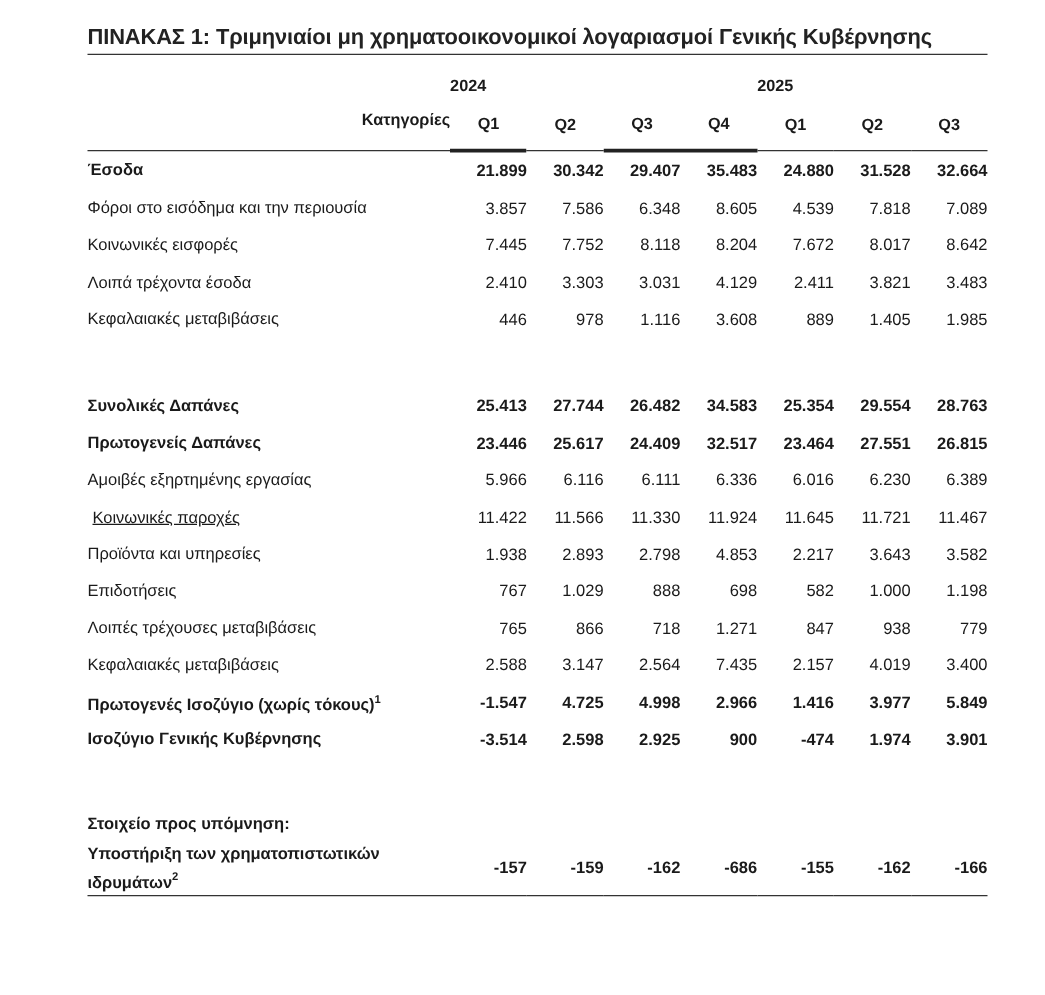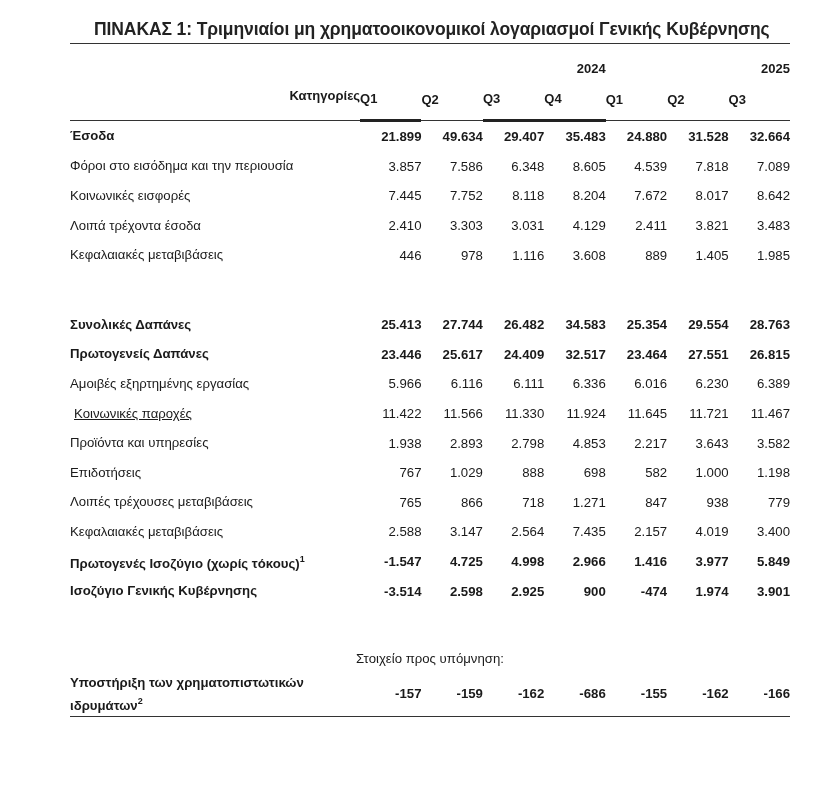--- a/index.html
+++ b/index.html
@@ -1,39 +1,39 @@
 <!DOCTYPE html>
 <html><head>
   <meta charset="utf-8">
   <style>
     html, body { margin: 0; padding: 0; background: #ffffff; }
     body { width: 836px; height: 796px; position: relative; overflow: hidden;
            font-family: "Liberation Sans", "DejaVu Sans", sans-serif; color: #1a1a1a; }
     .page { position: absolute; left: 70px; top: 18px; width: 720px; }
-    .title { font-weight: bold; font-size: 17.5px; line-height: 23px; color: #222; letter-spacing: -0.1px; margin-left: 24px; }
+    .title { font-weight: bold; font-size: 17.5px; line-height: 23px; color: #222; letter-spacing: -0.1px; }
     .title sup { font-size: 10px; vertical-align: 6px; font-weight: bold; }
     .rule-top { height: 0; border-top: 1.6px solid #333; margin-top: 2px; width: 720px; }
     table { border-collapse: collapse; width: 720px; table-layout: fixed; font-size: 13.2px; }
     col.c-label { width: 290px; }
     col.c-num { width: 61.4px; }
     td, th { padding: 0; }
     th { font-weight: bold; }
-    .year-row th { height: 32px; text-align: right; vertical-align: bottom; padding-bottom: 2px; font-size: 13px; }
-    .q-row th { height: 34px; text-align: left; vertical-align: middle; font-size: 13px; }
+    .year-row th { height: 32px; text-align: left; vertical-align: bottom; padding-bottom: 2px; font-size: 13px; }
+    .q-row th { height: 34px; text-align: center; vertical-align: middle; font-size: 13px; }
     .q-row th.lbl { text-align: right; vertical-align: middle; padding-bottom: 8px; }
     .q-row { border-bottom: 1.5px solid #333; }
     .q-row th.thick { border-bottom: 3px solid #222; }
     tbody td { text-align: right; vertical-align: middle; height: 29.6px; white-space: nowrap; }
     tbody td.lbl { text-align: left; white-space: normal; line-height: 18px; margin-top: 24px; }
     tr.tall td { height: 40px; }
     tr.bold td { font-weight: bold; }
     tr.spacer2 td { height: 40px; }
     .sup { font-size: 9px; vertical-align: 6px; }
     .bottom-rule { border-bottom: 1.5px solid #333; }
-    tr.memo-head td { height: 26px; font-weight: normal; text-align: center; }
+    tr.memo-head td { height: 26px; font-weight: bold; }
     tr.memo td { height: 44px; font-weight: bold; vertical-align: middle; }
     tr.memo td.lbl { line-height: 19px; }
     .indent1 { padding-left: 4px; text-decoration: underline; }
   </style>
 </head>
 <body>
 
 <div class="page">
   <div class="title">
     <div>ΠΙΝΑΚΑΣ 1: Τριμηνιαίοι μη χρηματοοικονομικοί λογαριασμοί Γενικής Κυβέρνησης</div>
@@ -65,21 +65,21 @@
         <th class="thick">Q4</th>
         <th>Q1</th>
         <th>Q2</th>
         <th>Q3</th>
       </tr>
     </thead>
     <tbody id="tbody">
         <tr class="bold">
           <td class="lbl"><span>Έσοδα</span></td>
           <td>21.899</td>
-          <td>49.634</td>
+          <td>30.342</td>
           <td>29.407</td>
           <td>35.483</td>
           <td>24.880</td>
           <td>31.528</td>
           <td>32.664</td>
         </tr>
         <tr class="">
           <td class="lbl"><span>Φόροι στο εισόδημα και την περιουσία</span></td>
           <td>3.857</td>
           <td>7.586</td>

